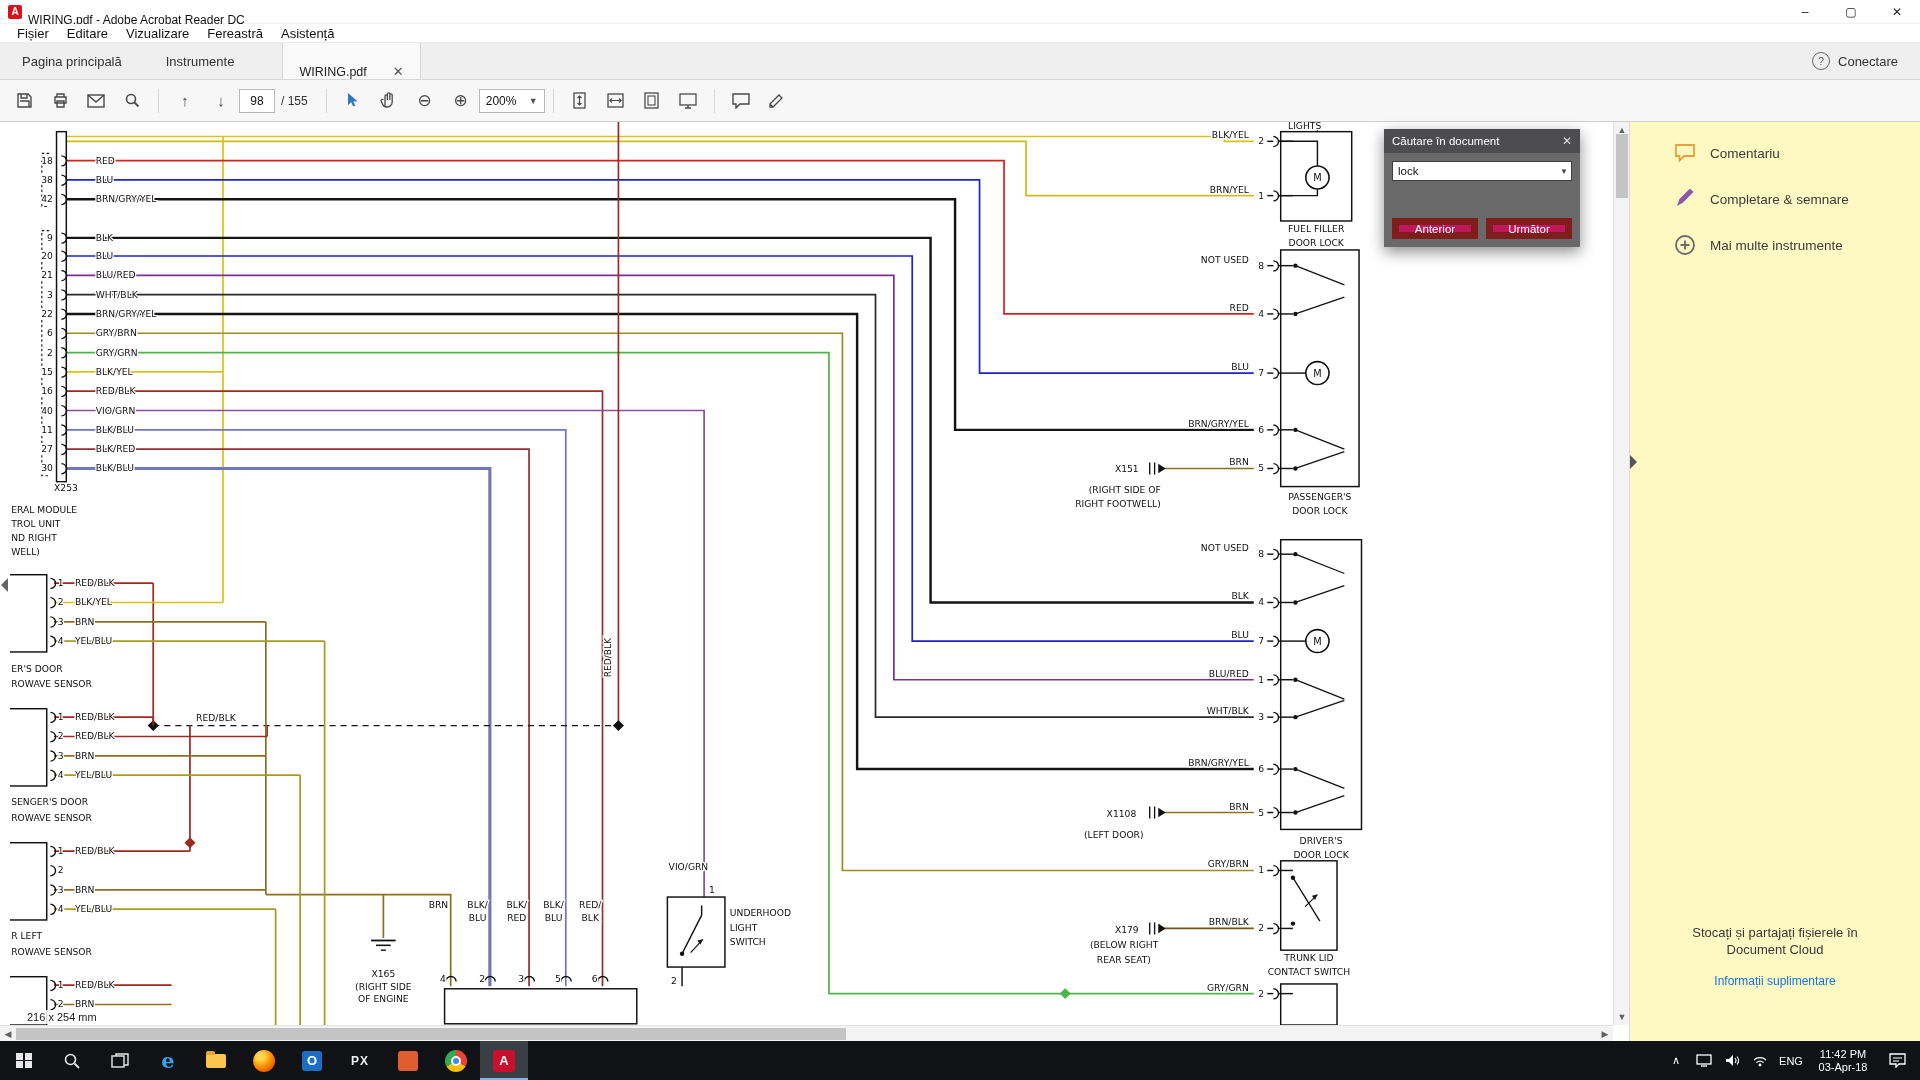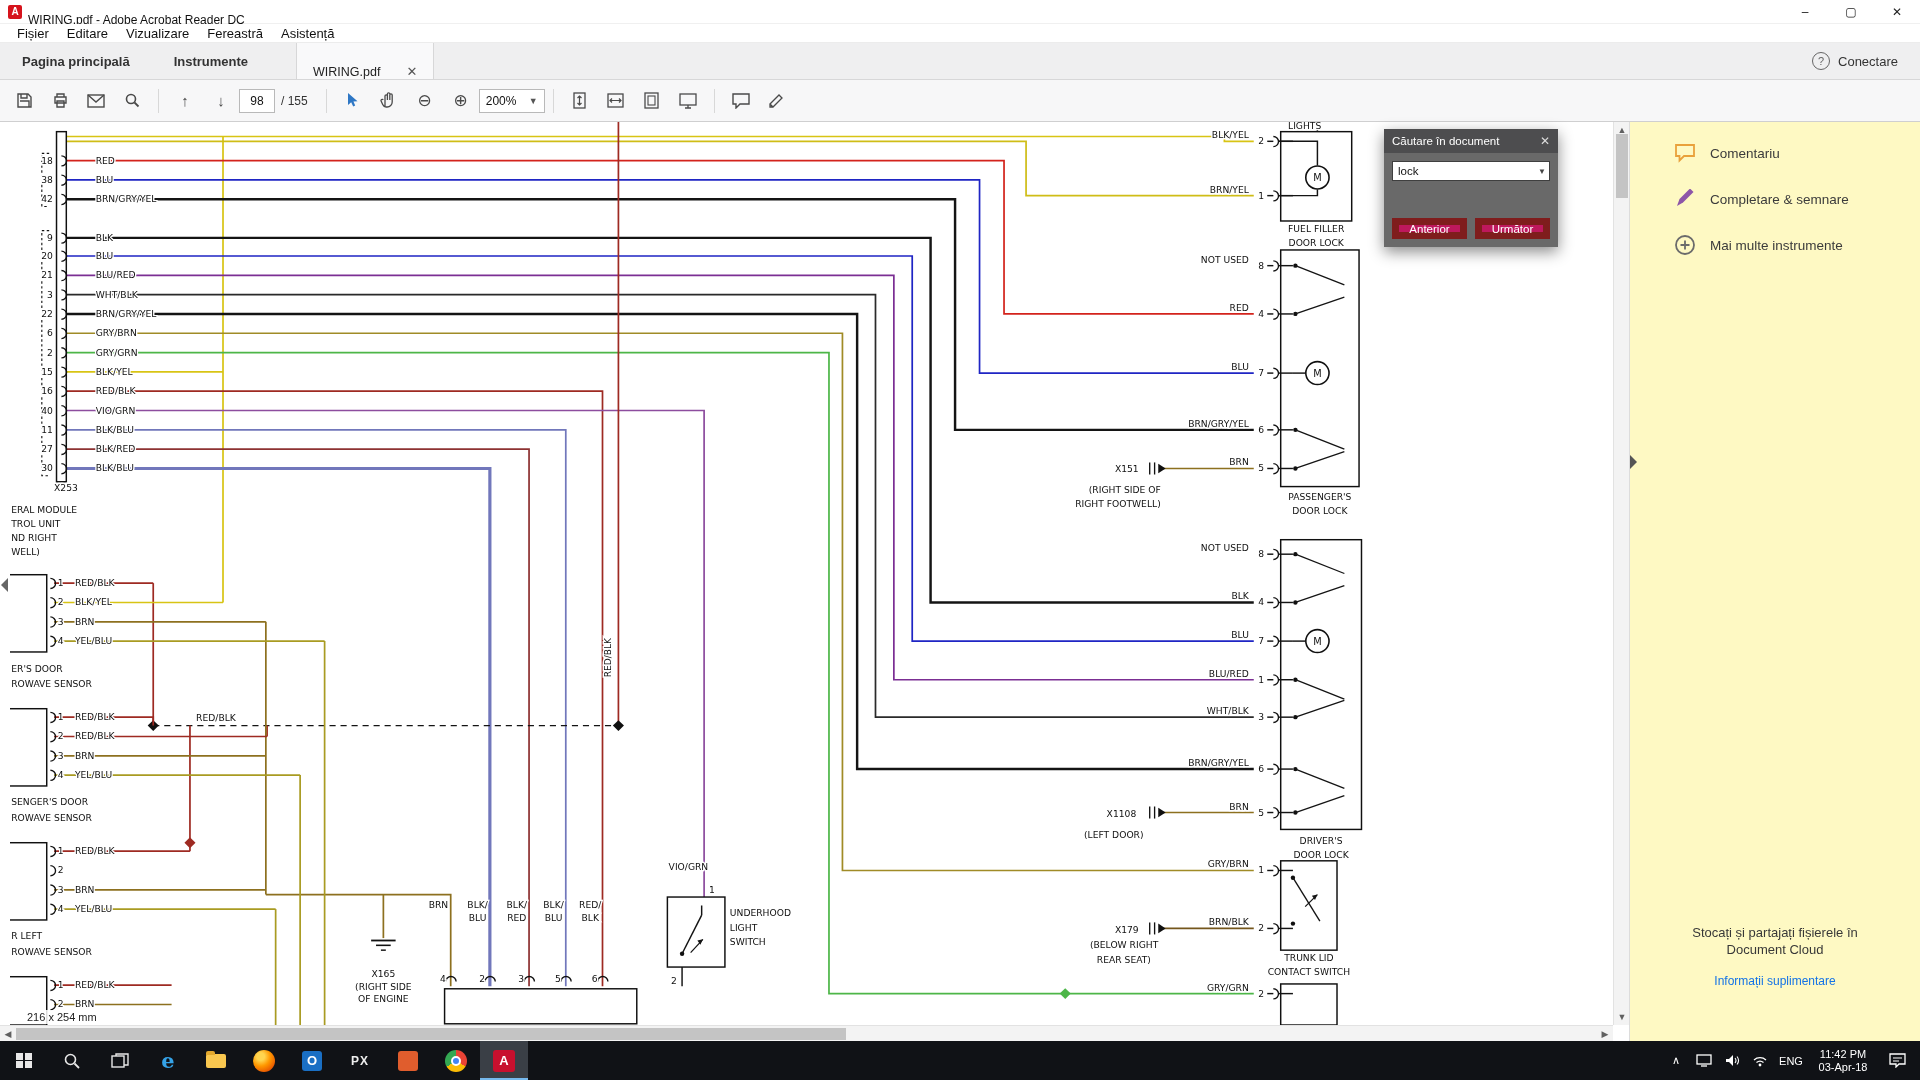--- a/index.html
+++ b/index.html
@@ -12,21 +12,21 @@
   .titlebar .t { font-size:12px; color:#111;margin-top:16px; }
   .winbtns { margin-left:auto; display:flex; height:100%; }
   .winbtn { width:46px; height:100%; display:flex; align-items:center; justify-content:center; font-size:12px; color:#222; }
 
   
   .menubar { position:absolute; left:0; top:24px; width:1920px; height:19px; background:#fff; display:flex; align-items:center; padding-left:8px; border-bottom:1px solid #ececec;}
   .menubar span { font-size:13px; color:#111; padding:0 9px;text-align:right; }
 
   
   .tabbar { position:absolute; left:0; top:43px; width:1920px; height:37px; background:#efeff0; border-bottom:1px solid #d7d7d8; display:flex; align-items:stretch; }
-  .navtab { display:flex; align-items:center; font-size:13px; color:#333; padding:8px 22px;font-weight:bold; }
+  .navtab { display:flex; align-items:center; font-size:13px; color:#333; padding:8px 22px; }
   .doctab { display:flex; align-items:flex-end; gap:26px; background:#f9f9fa; border-left:1px solid #d7d7d8; border-right:1px solid #d7d7d8; padding:0 16px; font-size:12.5px; color:#222; margin-left:26px;}
   .doctab .x { color:#555; font-size:13px; }
   .signin { margin-left:auto; display:flex; align-items:center; gap:8px; padding-right:22px; font-size:13px; color:#333;}
   .qmark { width:18px; height:18px; border:1.5px solid #666; border-radius:50%; font-size:11px; color:#666; display:flex; align-items:center; justify-content:center;}
 
   
   .toolbar { position:absolute; left:0; top:80px; width:1920px; height:42px; background:#f7f7f8; border-bottom:1px solid #cfcfd0; display:flex; align-items:center; padding-left:6px; }
   .tb { width:36px; height:32px; display:flex; align-items:center; justify-content:center; color:#4a4a4a; }
   .tb svg { display:block; }
   .sep { width:1px; height:24px; background:#d8d8d8; margin:0 8px; }
@@ -44,21 +44,21 @@
 
   
   .vscroll { position:absolute; left:1613px; top:122px; width:16px; height:903px; background:#f3f3f3; border-left:1px solid #e2e2e2; }
   .vscroll .arr { position:absolute; left:0; width:16px; height:16px; font-size:9px; color:#606060; display:flex; align-items:center; justify-content:center; }
   .vscroll .thumb { position:absolute; left:2px; top:12px; width:12px; height:64px; background:#c4c4c4; }
   .hscroll { position:absolute; left:0; top:1025px; width:1613px; height:16px; background:#f3f3f3; border-top:1px solid #e2e2e2; }
   .hscroll .arr { position:absolute; top:0; width:16px; height:16px; font-size:9px; color:#606060; display:flex; align-items:center; justify-content:center; }
   .hscroll .thumb { position:absolute; left:16px; top:2px; width:830px; height:12px; background:#c4c4c4; }
 
   
-  .findbar { position:absolute; left:1384px; top:129px; width:174px; background:#696969; box-shadow:0 5px 14px rgba(0,0,0,.45); z-index:40; }
+  .findbar { position:absolute; left:1384px; top:129px; width:196px; background:#696969; box-shadow:0 5px 14px rgba(0,0,0,.45); z-index:40; }
   .findbar .head { height:24px; background:#4d4d4f; display:flex; align-items:center; padding:0 8px; }
   .findbar .head .ttl { color:#fff; font-size:11.5px; flex:1; }
   .findbar .head .x { color:#ddd; font-size:12px; }
   .findbar .body { padding:8px; }
   .findinput { width:100%; height:20px; background:#fff; border:1px solid #3f3f3f; font-size:11.5px; padding:0 16px 0 5px; color:#111; }
   .combo { position:relative; }
   .combo .dd { position:absolute; right:4px; top:6px; font-size:8px; color:#444; }
   .findbtns { display:flex; gap:8px; margin-top:9px; }
   .findbtn { flex:1; height:21px; background:#be185d; border:7px solid #7f1d1d; color:#fff; font-size:11.5px; display:flex; align-items:center; justify-content:center;margin-top:28px; }
 

